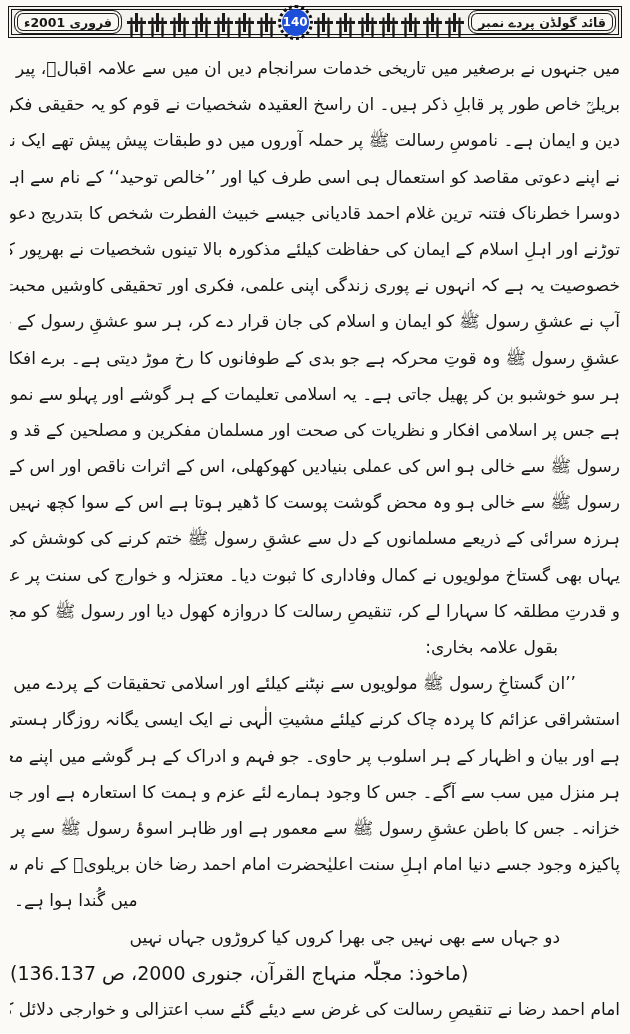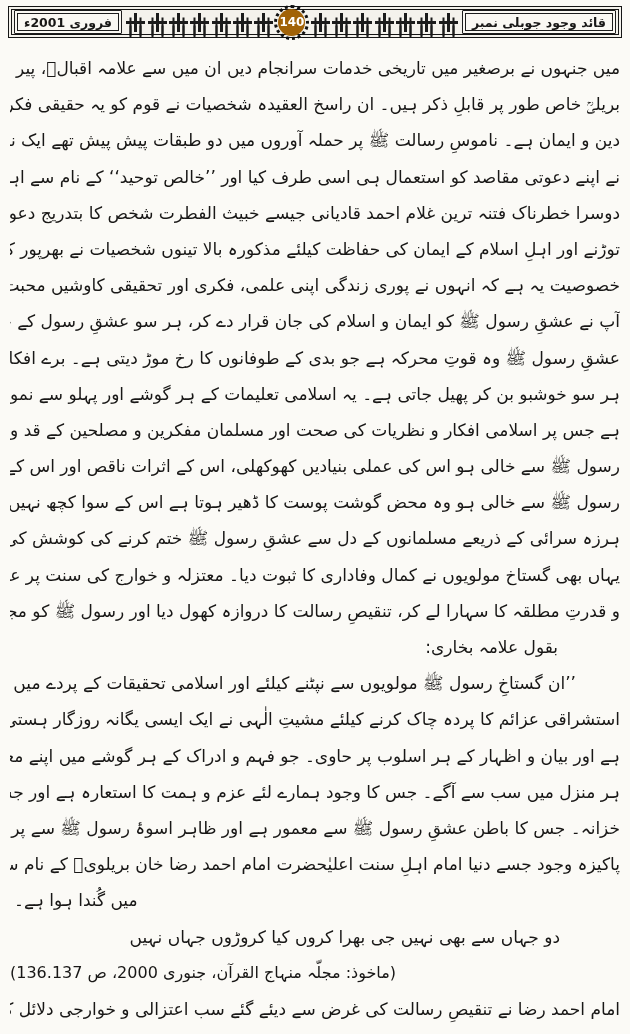--- a/index.html
+++ b/index.html
@@ -11,65 +11,65 @@
   }
   
   .header-band{
     position:absolute;top:6px;left:8px;right:8px;height:32px;
     border:1.5px solid #151515;background:#f4f2ec;
     box-shadow: inset 0 0 0 2px #f4f2ec, inset 0 0 0 3px #151515;
     display:flex;align-items:center;direction:rtl;padding:0 3px;box-sizing:border-box;
   }
   .hbox{
     flex:0 0 auto;height:22px;margin:0 2px;padding:0 9px;
-    border:1.2px solid #1c1c1c;border-radius:1px;background:#faf8f3;
+    border:1.2px solid #1c1c1c;border-radius:9px;background:#faf8f3;
     box-shadow: inset 0 0 0 2px #faf8f3, inset 0 0 0 3px #1c1c1c;
     display:flex;align-items:center;font-size:12.5px;font-weight:bold;white-space:nowrap;
   }
   .orn{flex:1 1 auto;display:flex;justify-content:space-evenly;align-items:center;overflow:hidden;height:100%;}
   .motif{position:relative;width:19px;height:19px;flex:0 0 auto;}
   .motif::before,.motif::after{content:"";position:absolute;background:#1b1b1b;}
   .motif::before{
     left:8px;top:0;width:3px;height:19px;
     box-shadow:-5px 4px 0 -0.5px #1b1b1b,5px 4px 0 -0.5px #1b1b1b,
                -5px 12px 0 -0.5px #1b1b1b,5px 12px 0 -0.5px #1b1b1b;
   }
   .motif::after{top:8px;left:0;height:3px;width:19px;}
   .medallion{
     flex:0 0 auto;width:27px;height:27px;margin:0 3px;border-radius:50%;
-    background:#a16207;color:#fff;display:flex;align-items:center;justify-content:center;
+    background:#1d4ed8;color:#fff;display:flex;align-items:center;justify-content:center;
     font-size:12px;font-weight:bold;outline:3px dotted #111;outline-offset:1px;
   }
   
   .body-text{
     position:absolute;top:50px;left:10px;right:10px;direction:rtl;
     font-size:17px;
   }
   .line{
     height:36.2px;line-height:36.2px;overflow:hidden;white-space:nowrap;
     text-align:justify;text-align-last:justify;
   }
   .line.intro{text-align-last:right;padding-right:62px;}
   .line.q-first{padding-right:44px;padding-left:66px;}
   .line.q-last{text-align:center;text-align-last:left;padding-left:4px;}
-  .line.citation{text-align:left;text-align-last:left;font-size:16px;}
+  .line.citation{text-align:left;text-align-last:left;font-size:19px;}
   .line.para2{padding-left:26px;}
   .verse{
     height:36.2px;line-height:36.2px;display:flex;direction:rtl;
     justify-content:space-between;padding:0 60px 0 58px;white-space:nowrap;overflow:hidden;
   }
 </style>
 </head>
 <body>
 
 <div class="page">
 
   <div class="header-band">
     <div class="hbox">
-      <span>قائد وجود جوبلی نمبر</span>
+      <span>قائد گولڈن پردے نمبر</span>
     </div>
     <div class="orn">
       <span class="motif"></span>
       <span class="motif"></span>
       <span class="motif"></span>
       <span class="motif"></span>
       <span class="motif"></span>
       <span class="motif"></span>
       <span class="motif"></span>
     </div>

